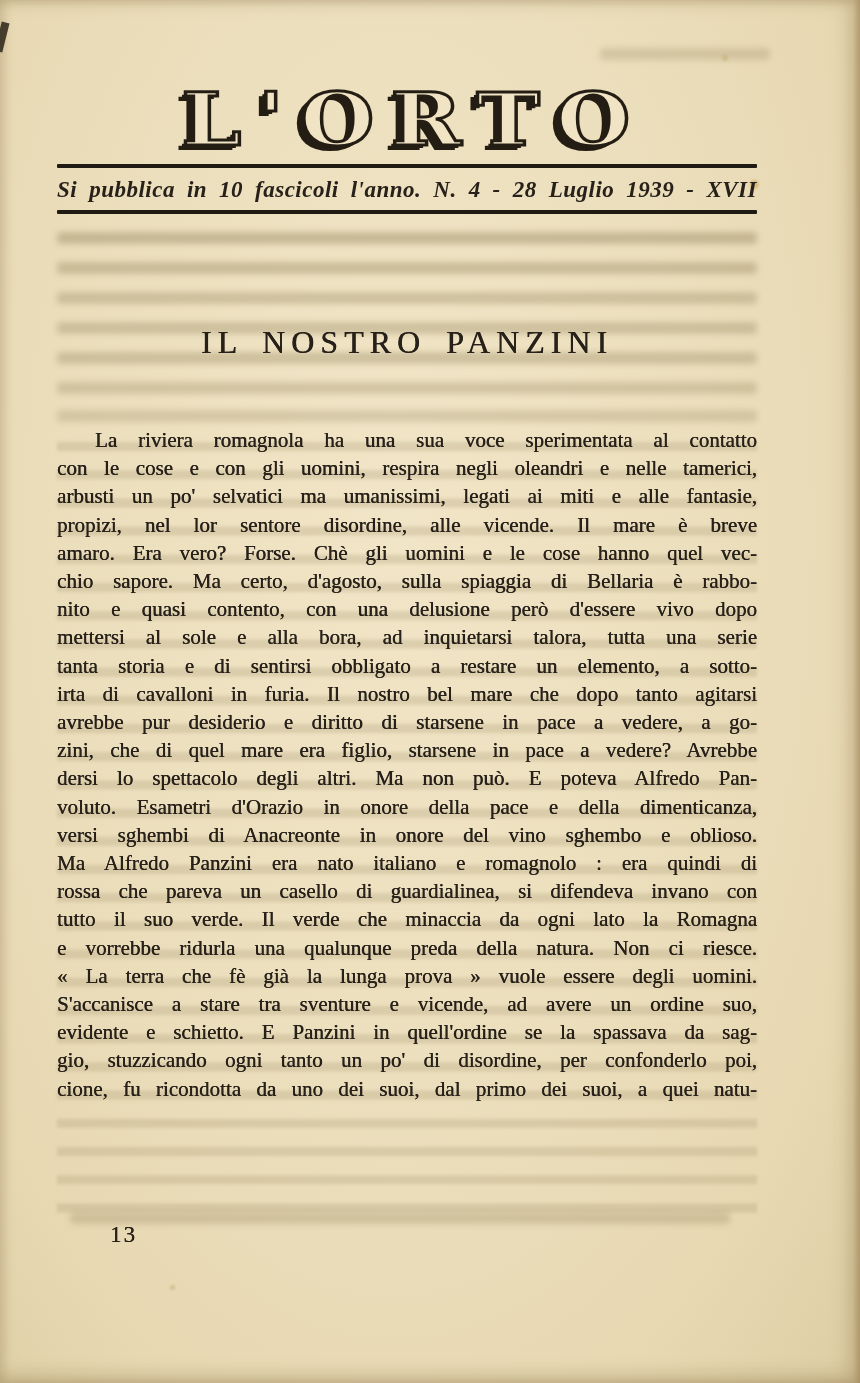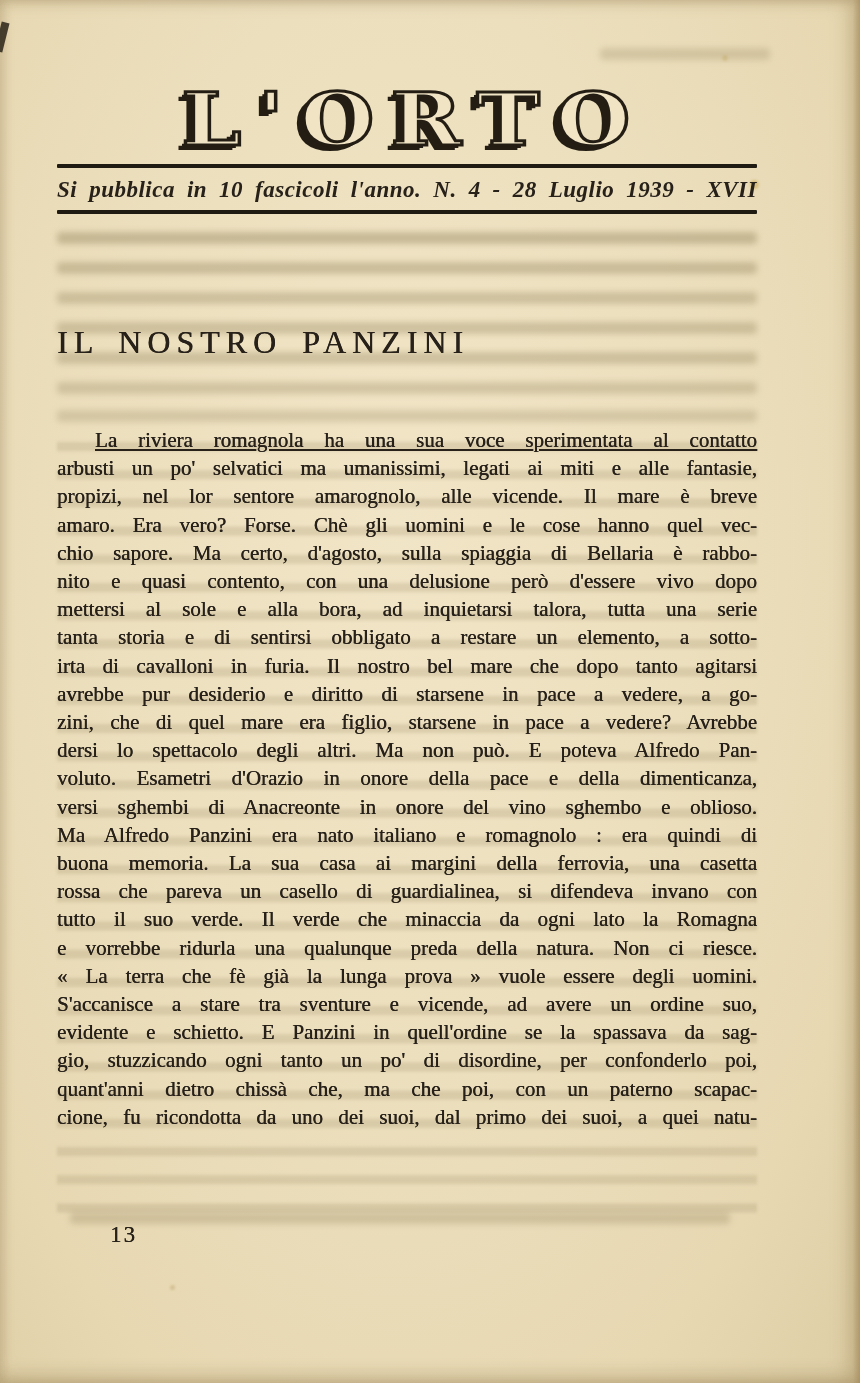--- a/index.html
+++ b/index.html
@@ -67,37 +67,37 @@
     font-style:italic;font-weight:bold;
     text-align:justify;text-align-last:justify;
     letter-spacing:.5px;
     z-index:3;white-space:nowrap;
   }
 
   
   .article-title{
     position:absolute;top:324px;left:57px;width:700px;margin:0;
     font-size:32px;line-height:36px;font-weight:normal;
-    letter-spacing:6px;word-spacing:6px;
+    text-align:center;letter-spacing:6px;word-spacing:6px;
     text-shadow:.4px 0 0 currentColor;
     z-index:3;
   }
 
   
   .article-body{
     position:absolute;top:426px;left:57px;width:700px;
     font-size:21px;line-height:28.2px;
     z-index:2;
   }
   .article-body .line{
     text-align:justify;text-align-last:justify;
     text-shadow:.35px 0 0 currentColor;  
     min-height:28.2px;
   }
-  .article-body .line.indent{text-indent:38px;text-decoration:underline;}
+  .article-body .line.indent{text-indent:38px;}
 
   .page-number{
     position:absolute;top:1222px;left:90px;
     font-size:23px;letter-spacing:2px;
     text-shadow:.3px 0 0 currentColor;
     z-index:3;
     margin-left:20px;
   }
 
   
@@ -131,43 +131,42 @@
   </div>
 
   <div class="rule rule-top"></div>
   <div class="issue-line">Si pubblica in 10 fascicoli l'anno. N. 4 - 28 Luglio 1939 - XVII</div>
   <div class="rule rule-bottom"></div>
 
   <h1 class="article-title">IL NOSTRO PANZINI</h1>
 
   <main class="article-body">
     <div class="line indent">La riviera romagnola ha una sua voce sperimentata al contatto</div>
+    <div class="line">con le cose e con gli uomini, respira negli oleandri e nelle tamerici,</div>
     <div class="line">arbusti un po' selvatici ma umanissimi, legati ai miti e alle fantasie,</div>
-    <div class="line">propizi, nel lor sentore amarognolo, alle vicende. Il mare è breve</div>
+    <div class="line">propizi, nel lor sentore disordine, alle vicende. Il mare è breve</div>
     <div class="line">amaro. Era vero? Forse. Chè gli uomini e le cose hanno quel vec-</div>
     <div class="line">chio sapore. Ma certo, d'agosto, sulla spiaggia di Bellaria è rabbo-</div>
     <div class="line">nito e quasi contento, con una delusione però d'essere vivo dopo</div>
     <div class="line">mettersi al sole e alla bora, ad inquietarsi talora, tutta una serie</div>
     <div class="line">tanta storia e di sentirsi obbligato a restare un elemento, a sotto-</div>
     <div class="line">irta di cavalloni in furia. Il nostro bel mare che dopo tanto agitarsi</div>
     <div class="line">avrebbe pur desiderio e diritto di starsene in pace a vedere, a go-</div>
     <div class="line">zini, che di quel mare era figlio, starsene in pace a vedere? Avrebbe</div>
     <div class="line">dersi lo spettacolo degli altri. Ma non può. E poteva Alfredo Pan-</div>
     <div class="line">voluto. Esametri d'Orazio in onore della pace e della dimenticanza,</div>
     <div class="line">versi sghembi di Anacreonte in onore del vino sghembo e oblioso.</div>
     <div class="line">Ma Alfredo Panzini era nato italiano e romagnolo : era quindi di</div>
-    <div class="line">buona memoria. La sua casa ai margini della ferrovia, una casetta</div>
     <div class="line">rossa che pareva un casello di guardialinea, si difendeva invano con</div>
     <div class="line">tutto il suo verde. Il verde che minaccia da ogni lato la Romagna</div>
     <div class="line">e vorrebbe ridurla una qualunque preda della natura. Non ci riesce.</div>
     <div class="line">« La terra che fè già la lunga prova » vuole essere degli uomini.</div>
     <div class="line">S'accanisce a stare tra sventure e vicende, ad avere un ordine suo,</div>
     <div class="line">evidente e schietto. E Panzini in quell'ordine se la spassava da sag-</div>
     <div class="line">gio, stuzzicando ogni tanto un po' di disordine, per confonderlo poi,</div>
-    <div class="line">quant'anni dietro chissà che, ma che poi, con un paterno scapac-</div>
     <div class="line">cione, fu ricondotta da uno dei suoi, dal primo dei suoi, a quei natu-</div>
   </main>
 
   <div class="page-number">13</div>
 
   <div class="corner-mark"></div>
   <div class="stain stain-a"></div>
   <div class="stain stain-b"></div>
   <div class="stain stain-c"></div>
 

